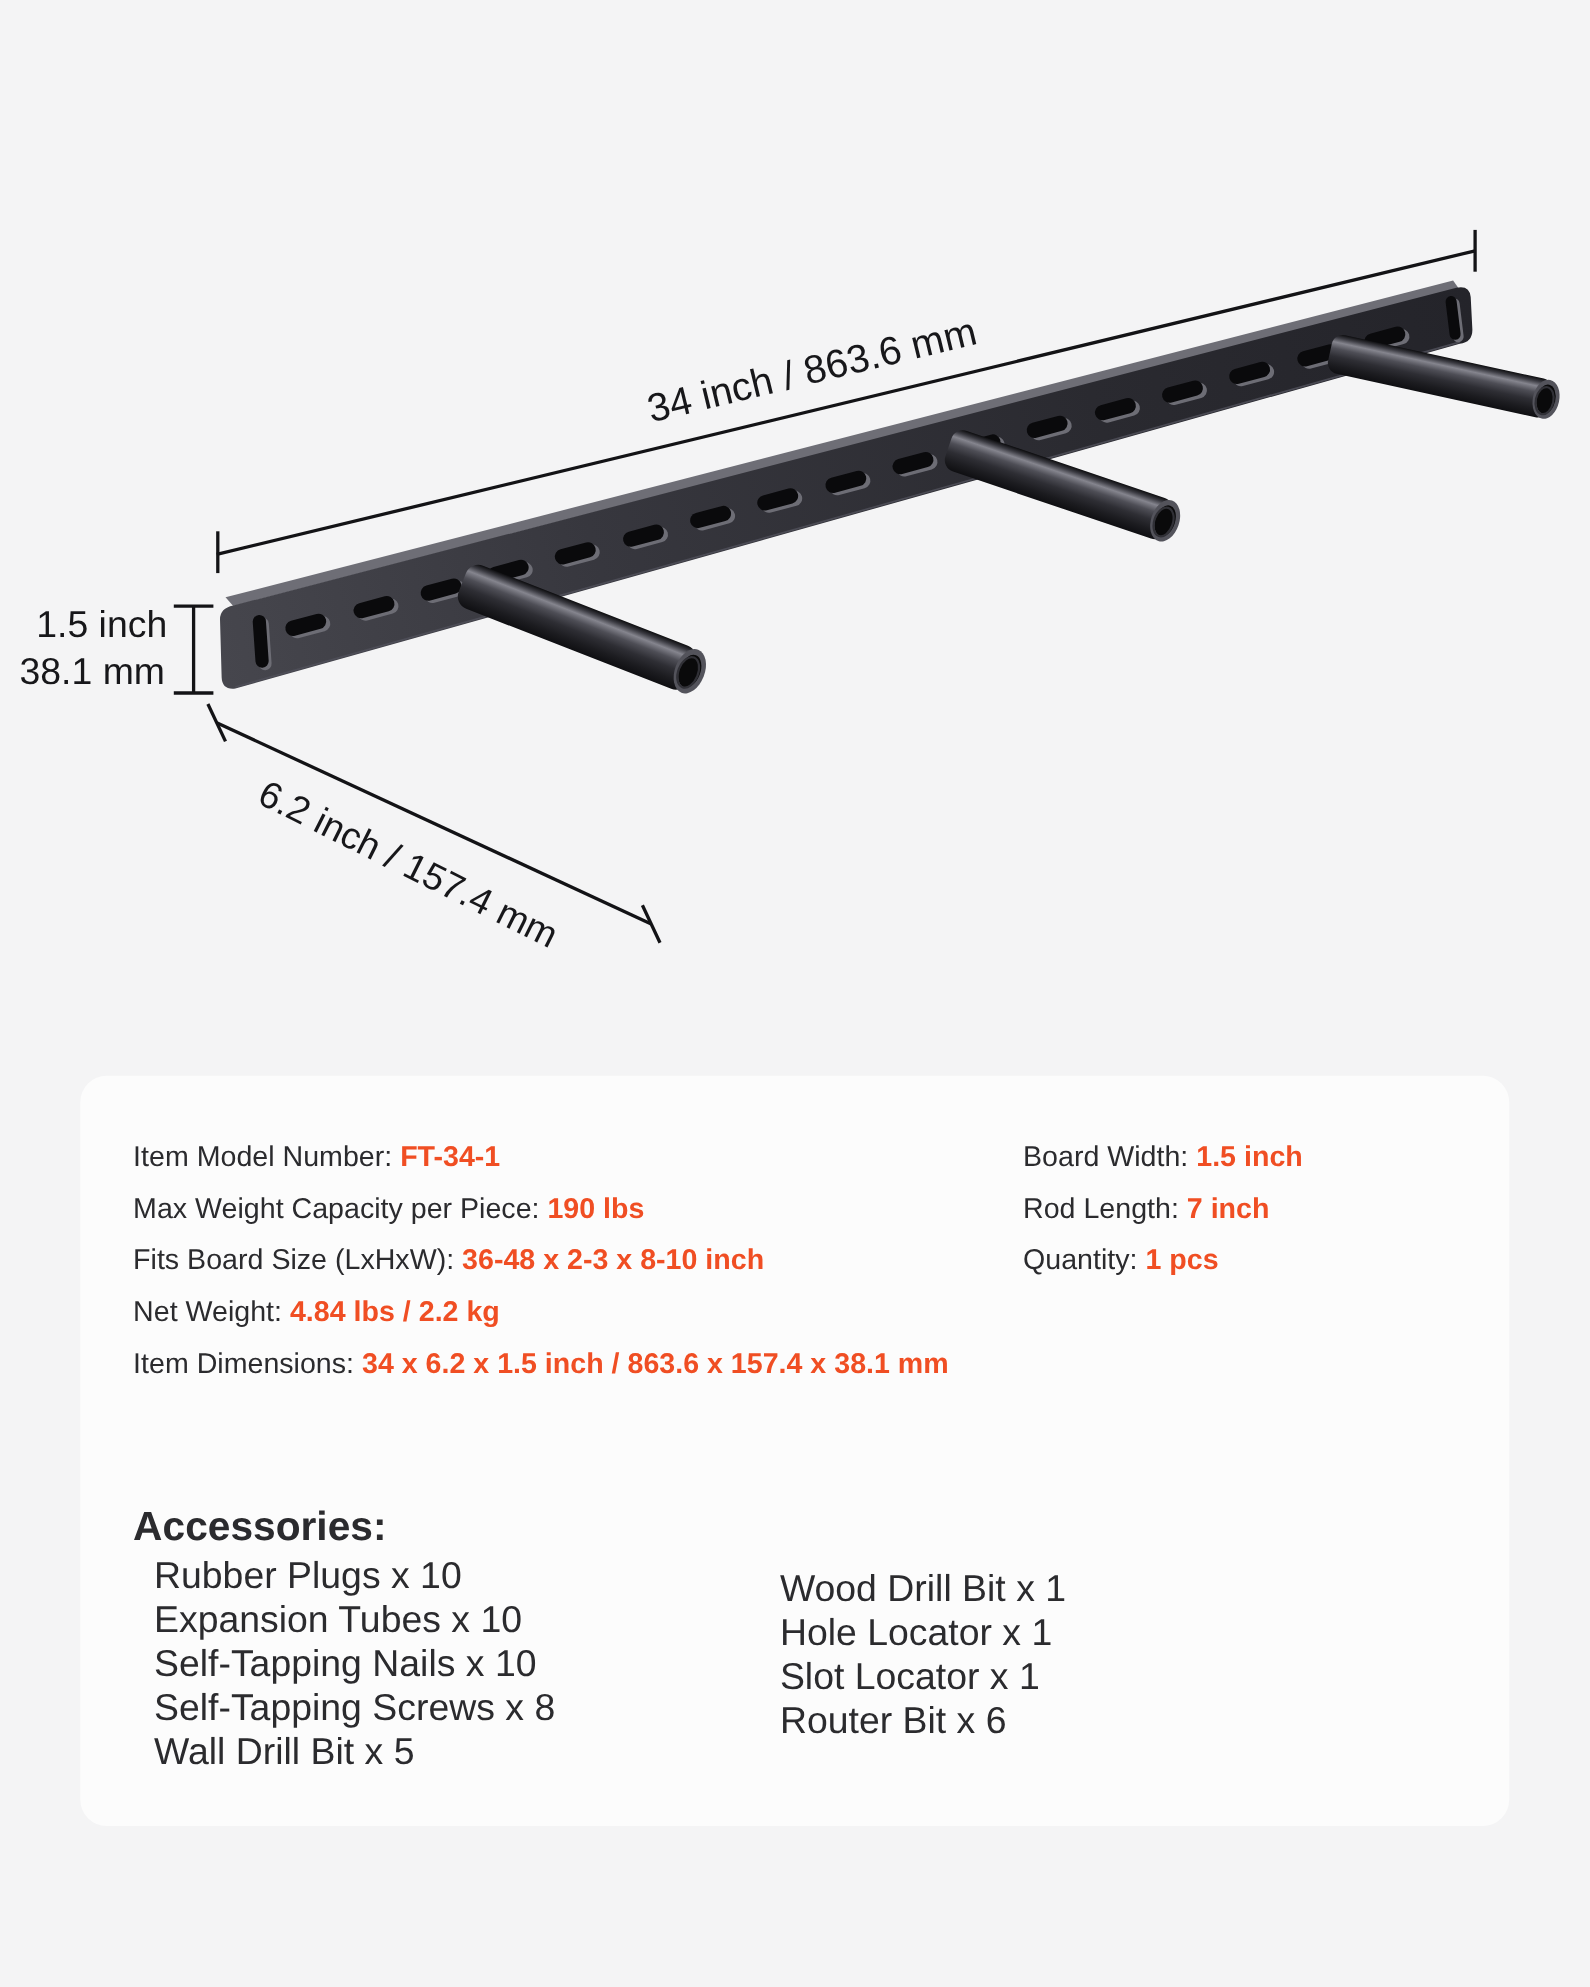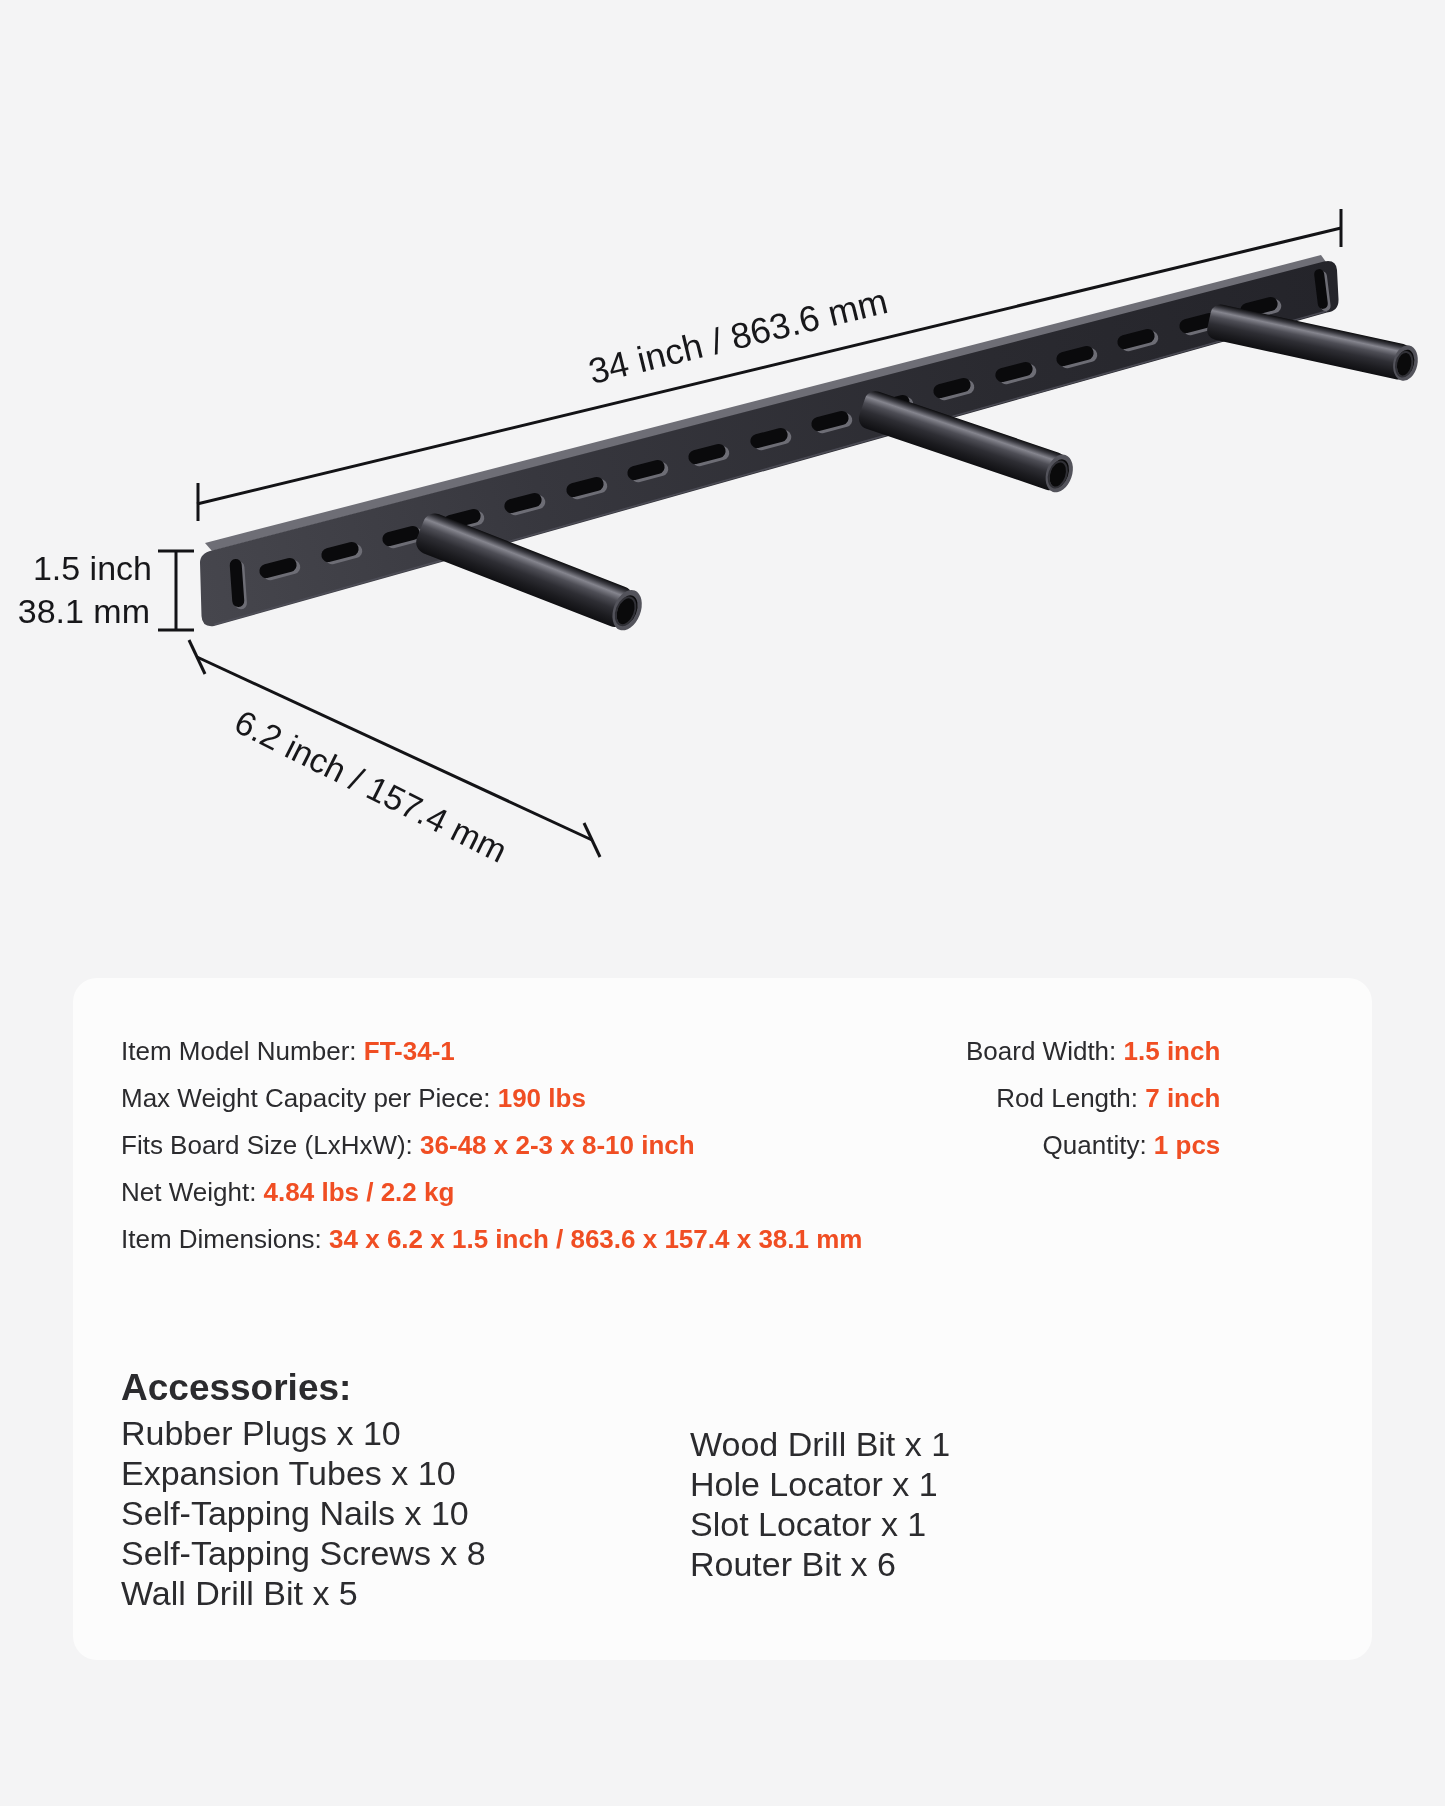--- a/index.html
+++ b/index.html
@@ -17,28 +17,28 @@
   .dim-stroke{stroke:#131316;stroke-width:3;fill:none;}
   .ph{fill:#6d6d75;}
   .pm{fill:#0a0a0c;}
   .card{
     position:absolute;left:73px;top:978px;
     width:1299px;height:682px;
     background:#fcfcfc;border-radius:24px;
   }
   .specs-col{position:absolute;font-size:26px;line-height:47px;white-space:nowrap;}
   .specs-left{left:121px;top:1028px;}
-  .specs-right{left:966px;top:1028px;text-align:right;}
+  .specs-right{left:930px;top:1028px;}
   .lbl{color:#2b2b2e;font-weight:400;}
   .val{color:#f04e23;font-weight:700;}
   .acc-heading{
     position:absolute;left:121px;top:1364px;
     font-size:37px;line-height:48px;font-weight:700;white-space:nowrap;
   }
-  .acc-col{position:absolute;font-size:34px;line-height:40px;white-space:nowrap;font-weight:400;}
+  .acc-col{position:absolute;font-size:34px;line-height:40px;white-space:nowrap;font-weight:400;margin-left:19px;}
   .acc-col1{left:121px;top:1413px;}
   .acc-col2{left:690px;top:1424px;}
 </style>
 </head>
 <body>
 
 <div class="page">
 
   <svg class="figure" width="1445" height="980" viewBox="0 0 1445 980">
     <defs>

